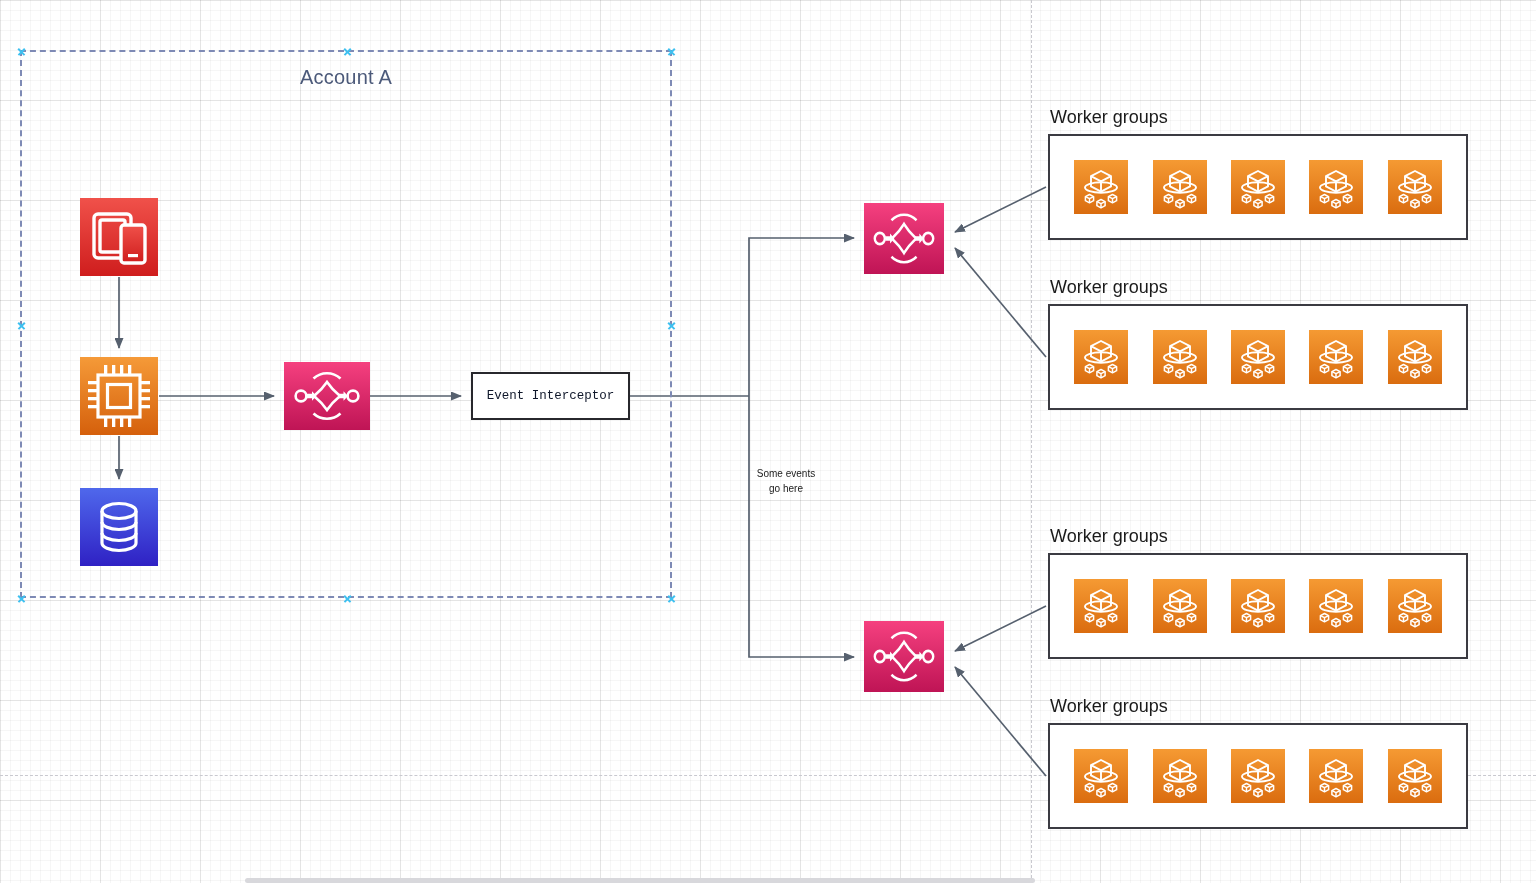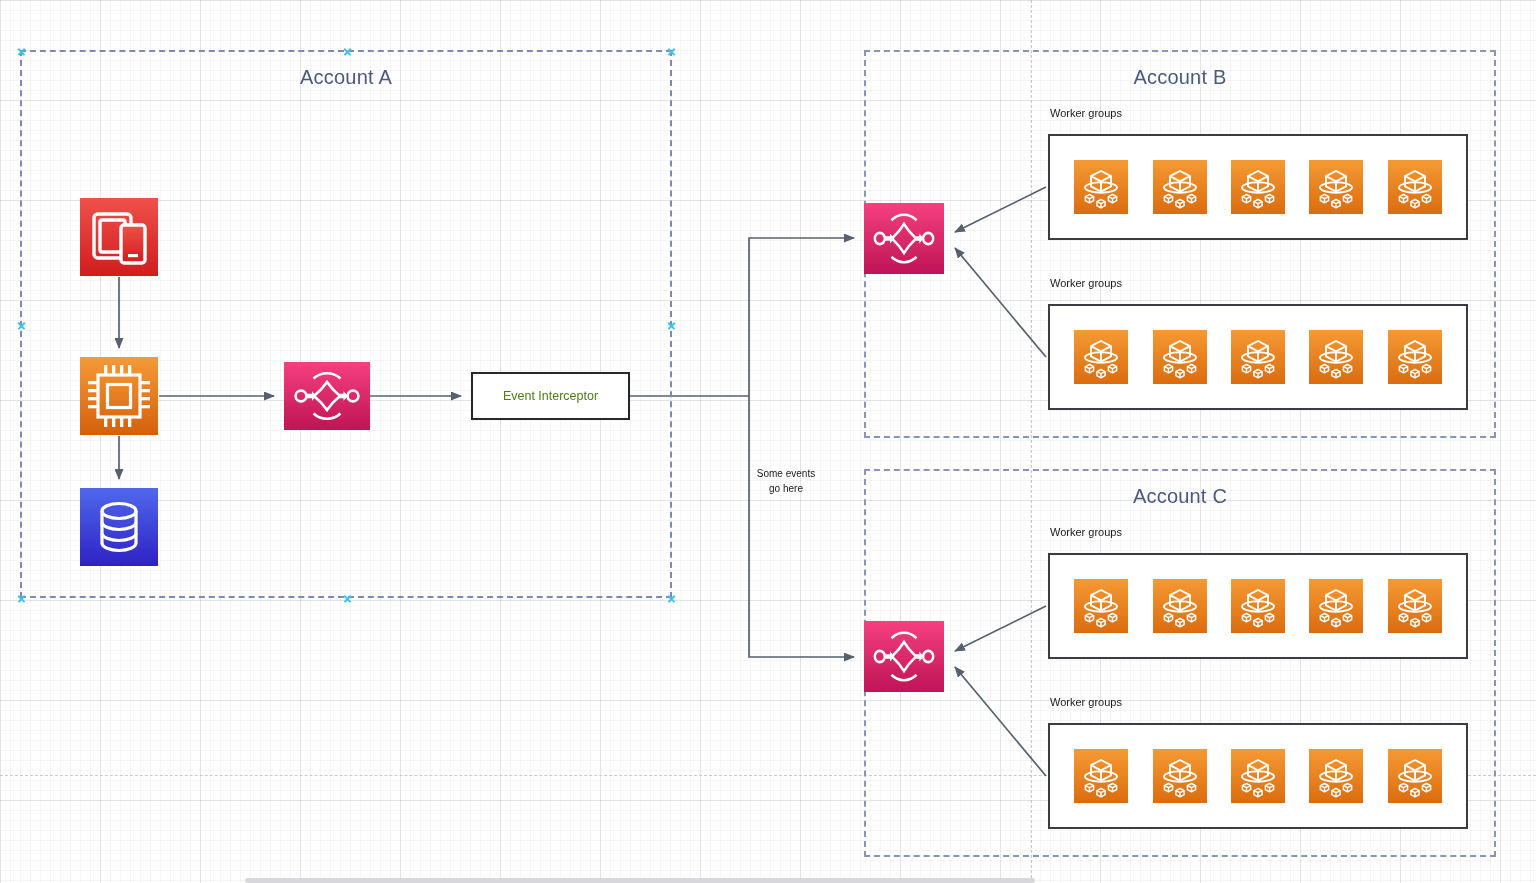--- a/index.html
+++ b/index.html
@@ -74,21 +74,21 @@
     left: 0; top: 4px;
     width: 9px; height: 1.6px;
     background: #3ec0f0;
   }
   .handle::before { transform: rotate(45deg); }
   .handle::after  { transform: rotate(-45deg); }
 
   
   .wg-label {
     position: absolute;
-    font-size: 11px;
+    font-size: 18px;
     color: #1a1a1a;
     white-space: nowrap;
   }
   .wg-box {
     position: absolute;
     border: 2px solid #3b3b42;
     background: #ffffff;
     box-sizing: border-box;
     display: flex;
     align-items: center;
@@ -102,21 +102,22 @@
   }
   .plain-box {
     position: absolute;
     border: 2px solid #27272c;
     background: #ffffff;
     box-sizing: border-box;
     display: flex;
     align-items: center;
     justify-content: center;
     font-size: 12.5px;
-    color: #4d7c0f;
+    color: #0f172a;
+    font-family: Liberation Mono, monospace;
   }
 
   .svg-layer {
     position: absolute;
     left: 0; top: 0;
     width: 1536px;
     height: 883px;
     overflow: visible;
     pointer-events: none;
   }
@@ -203,27 +204,21 @@
 
   <div class="handle" style="left:21px;  top:51px;"></div>
   <div class="handle" style="left:347px; top:51px;"></div>
   <div class="handle" style="left:671px; top:51px;"></div>
   <div class="handle" style="left:21px;  top:325px;"></div>
   <div class="handle" style="left:671px; top:325px;"></div>
   <div class="handle" style="left:21px;  top:598px;"></div>
   <div class="handle" style="left:347px; top:598px;"></div>
   <div class="handle" style="left:671px; top:598px;"></div>
 
-  <div class="account" style="left:864px; top:50px; width:632px; height:388px;">
-    <div class="account-title">Account B</div>
-  </div>
-
-  <div class="account" style="left:864px; top:469px; width:632px; height:388px;">
-    <div class="account-title">Account C</div>
-  </div>
+
 
   <div class="node" style="left:80px; top:198px; width:78px; height:78px;">
     <svg width="78" height="78" viewBox="0 0 78 78">
       <rect x="0" y="0" width="78" height="78" fill="url(#gradClient)"></rect>
       <g fill="none" stroke="#ffffff" stroke-width="3.4">
         <rect x="14" y="16" width="37" height="44" rx="4"></rect>
       </g>
       <g fill="none" stroke="#ffffff" stroke-width="3.4">
         <rect x="20" y="22" width="25" height="32" rx="2"></rect>
       </g>

